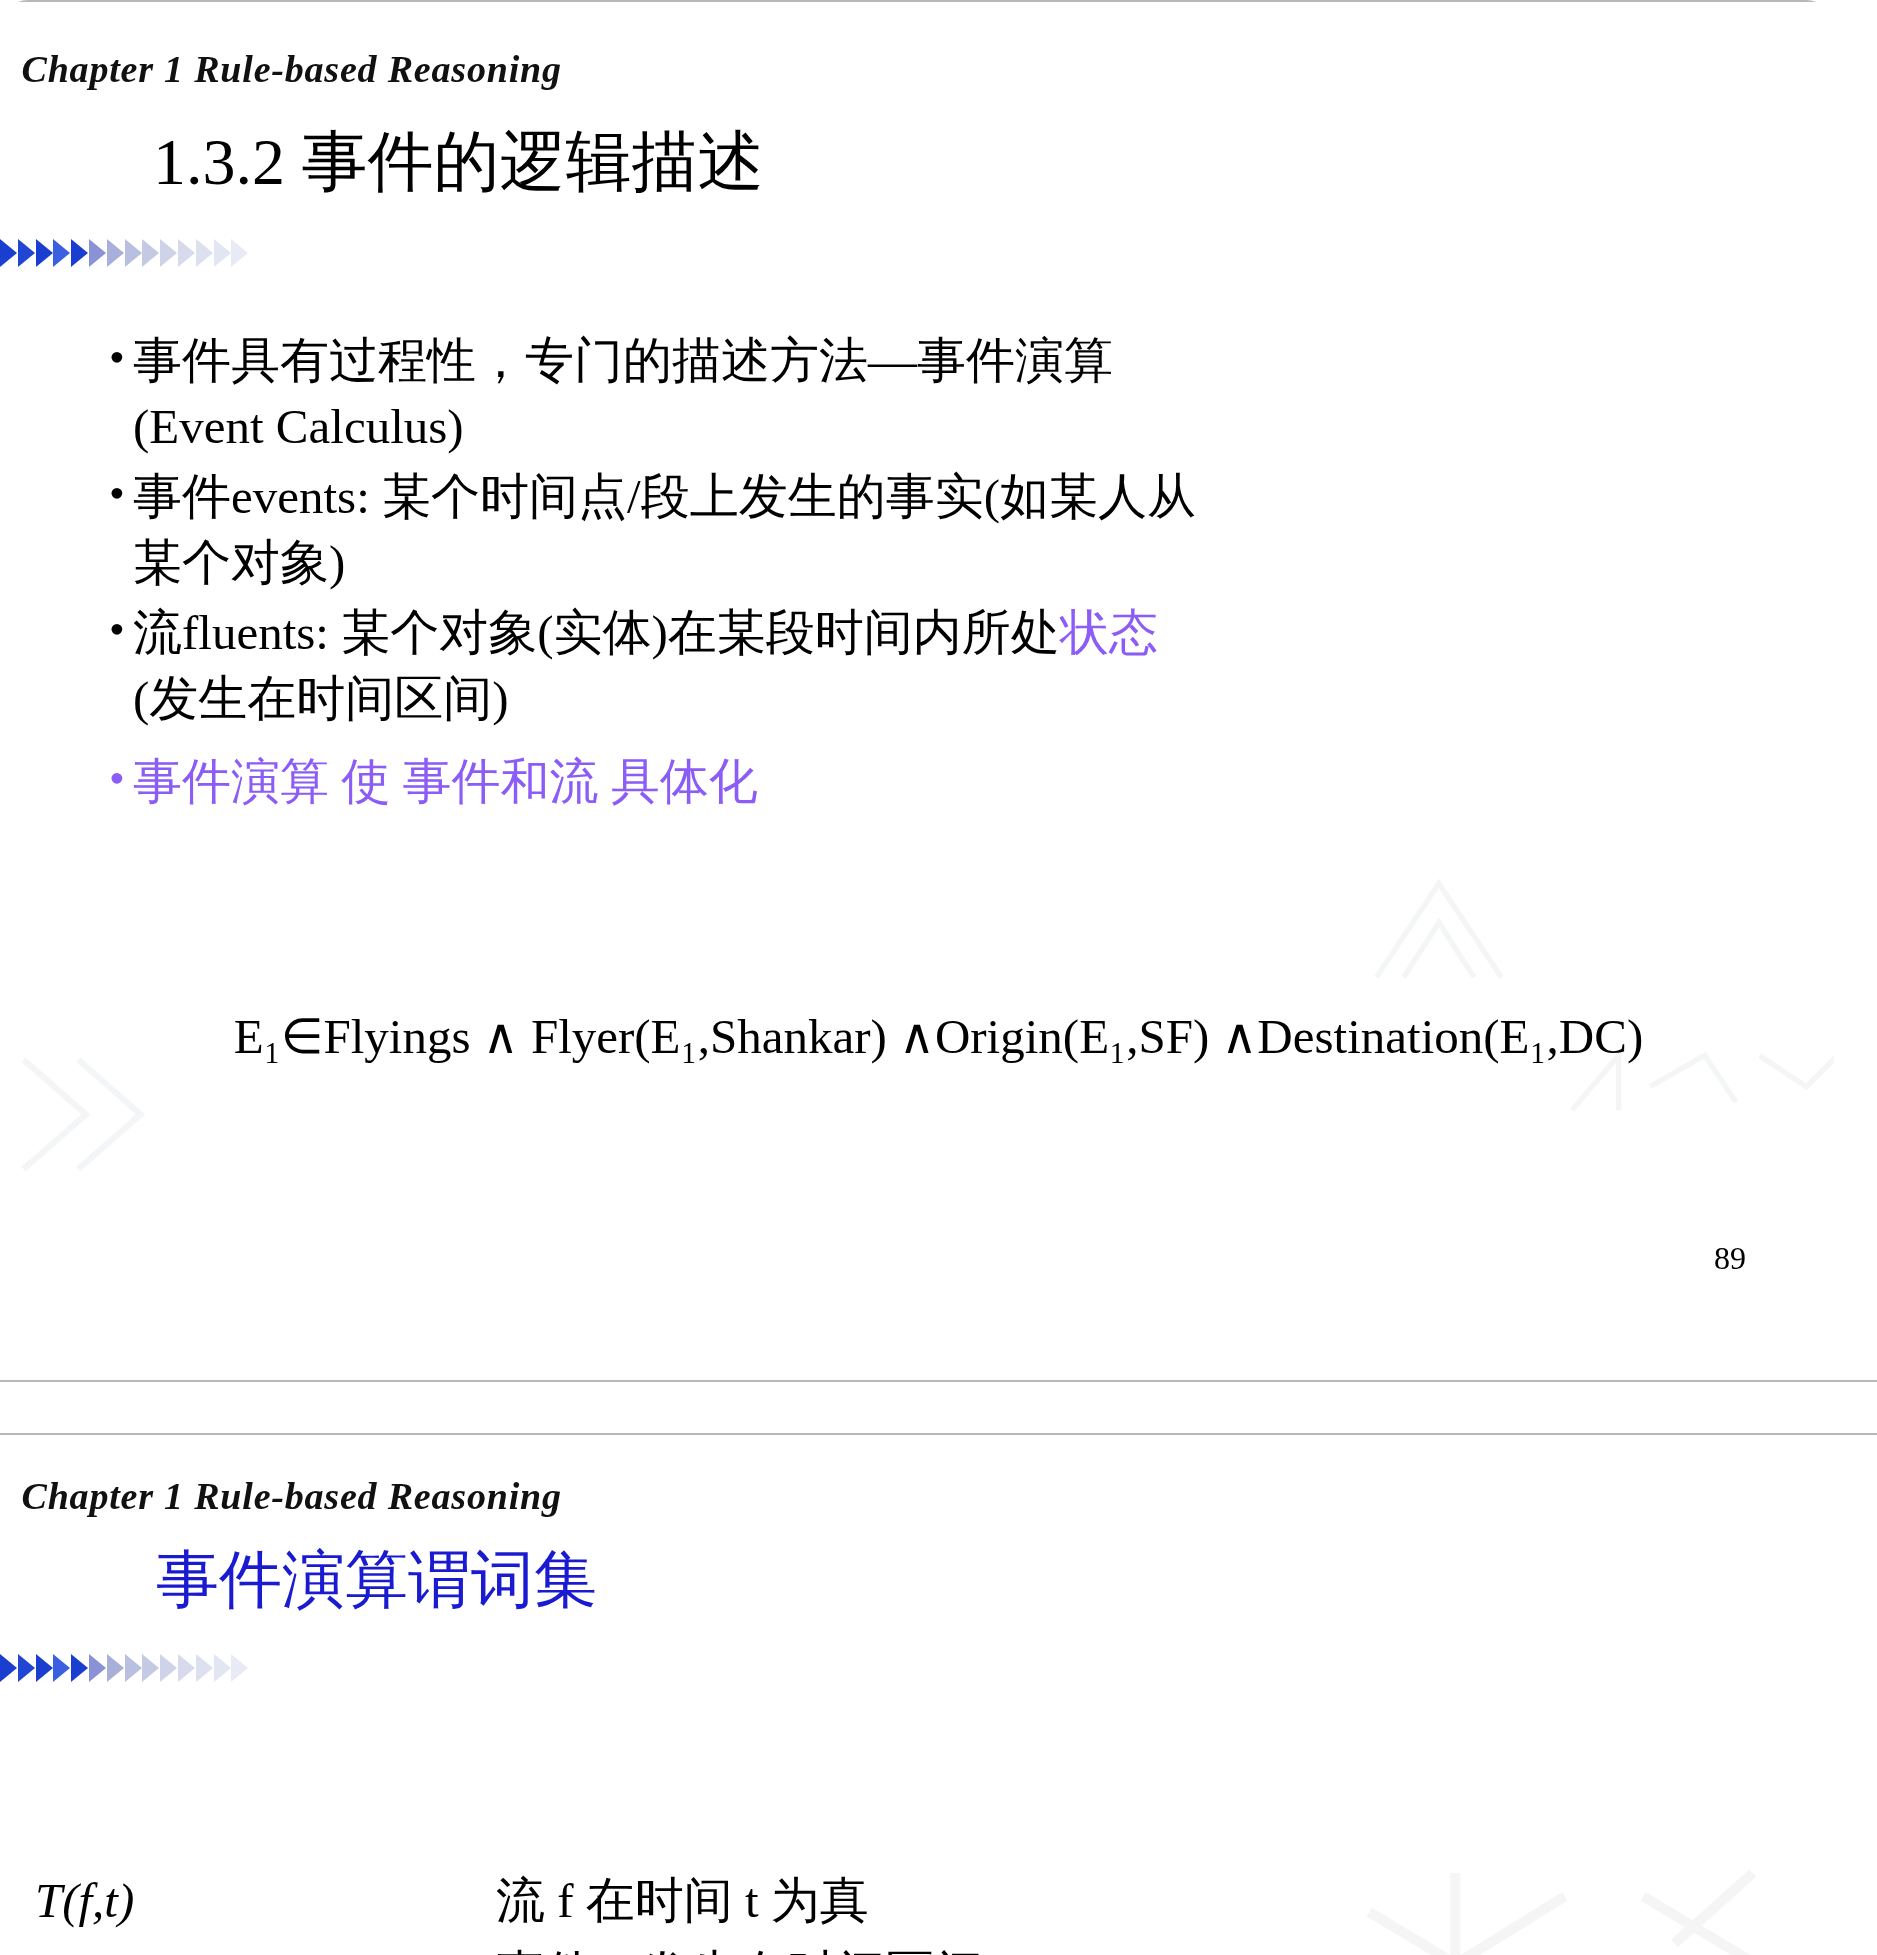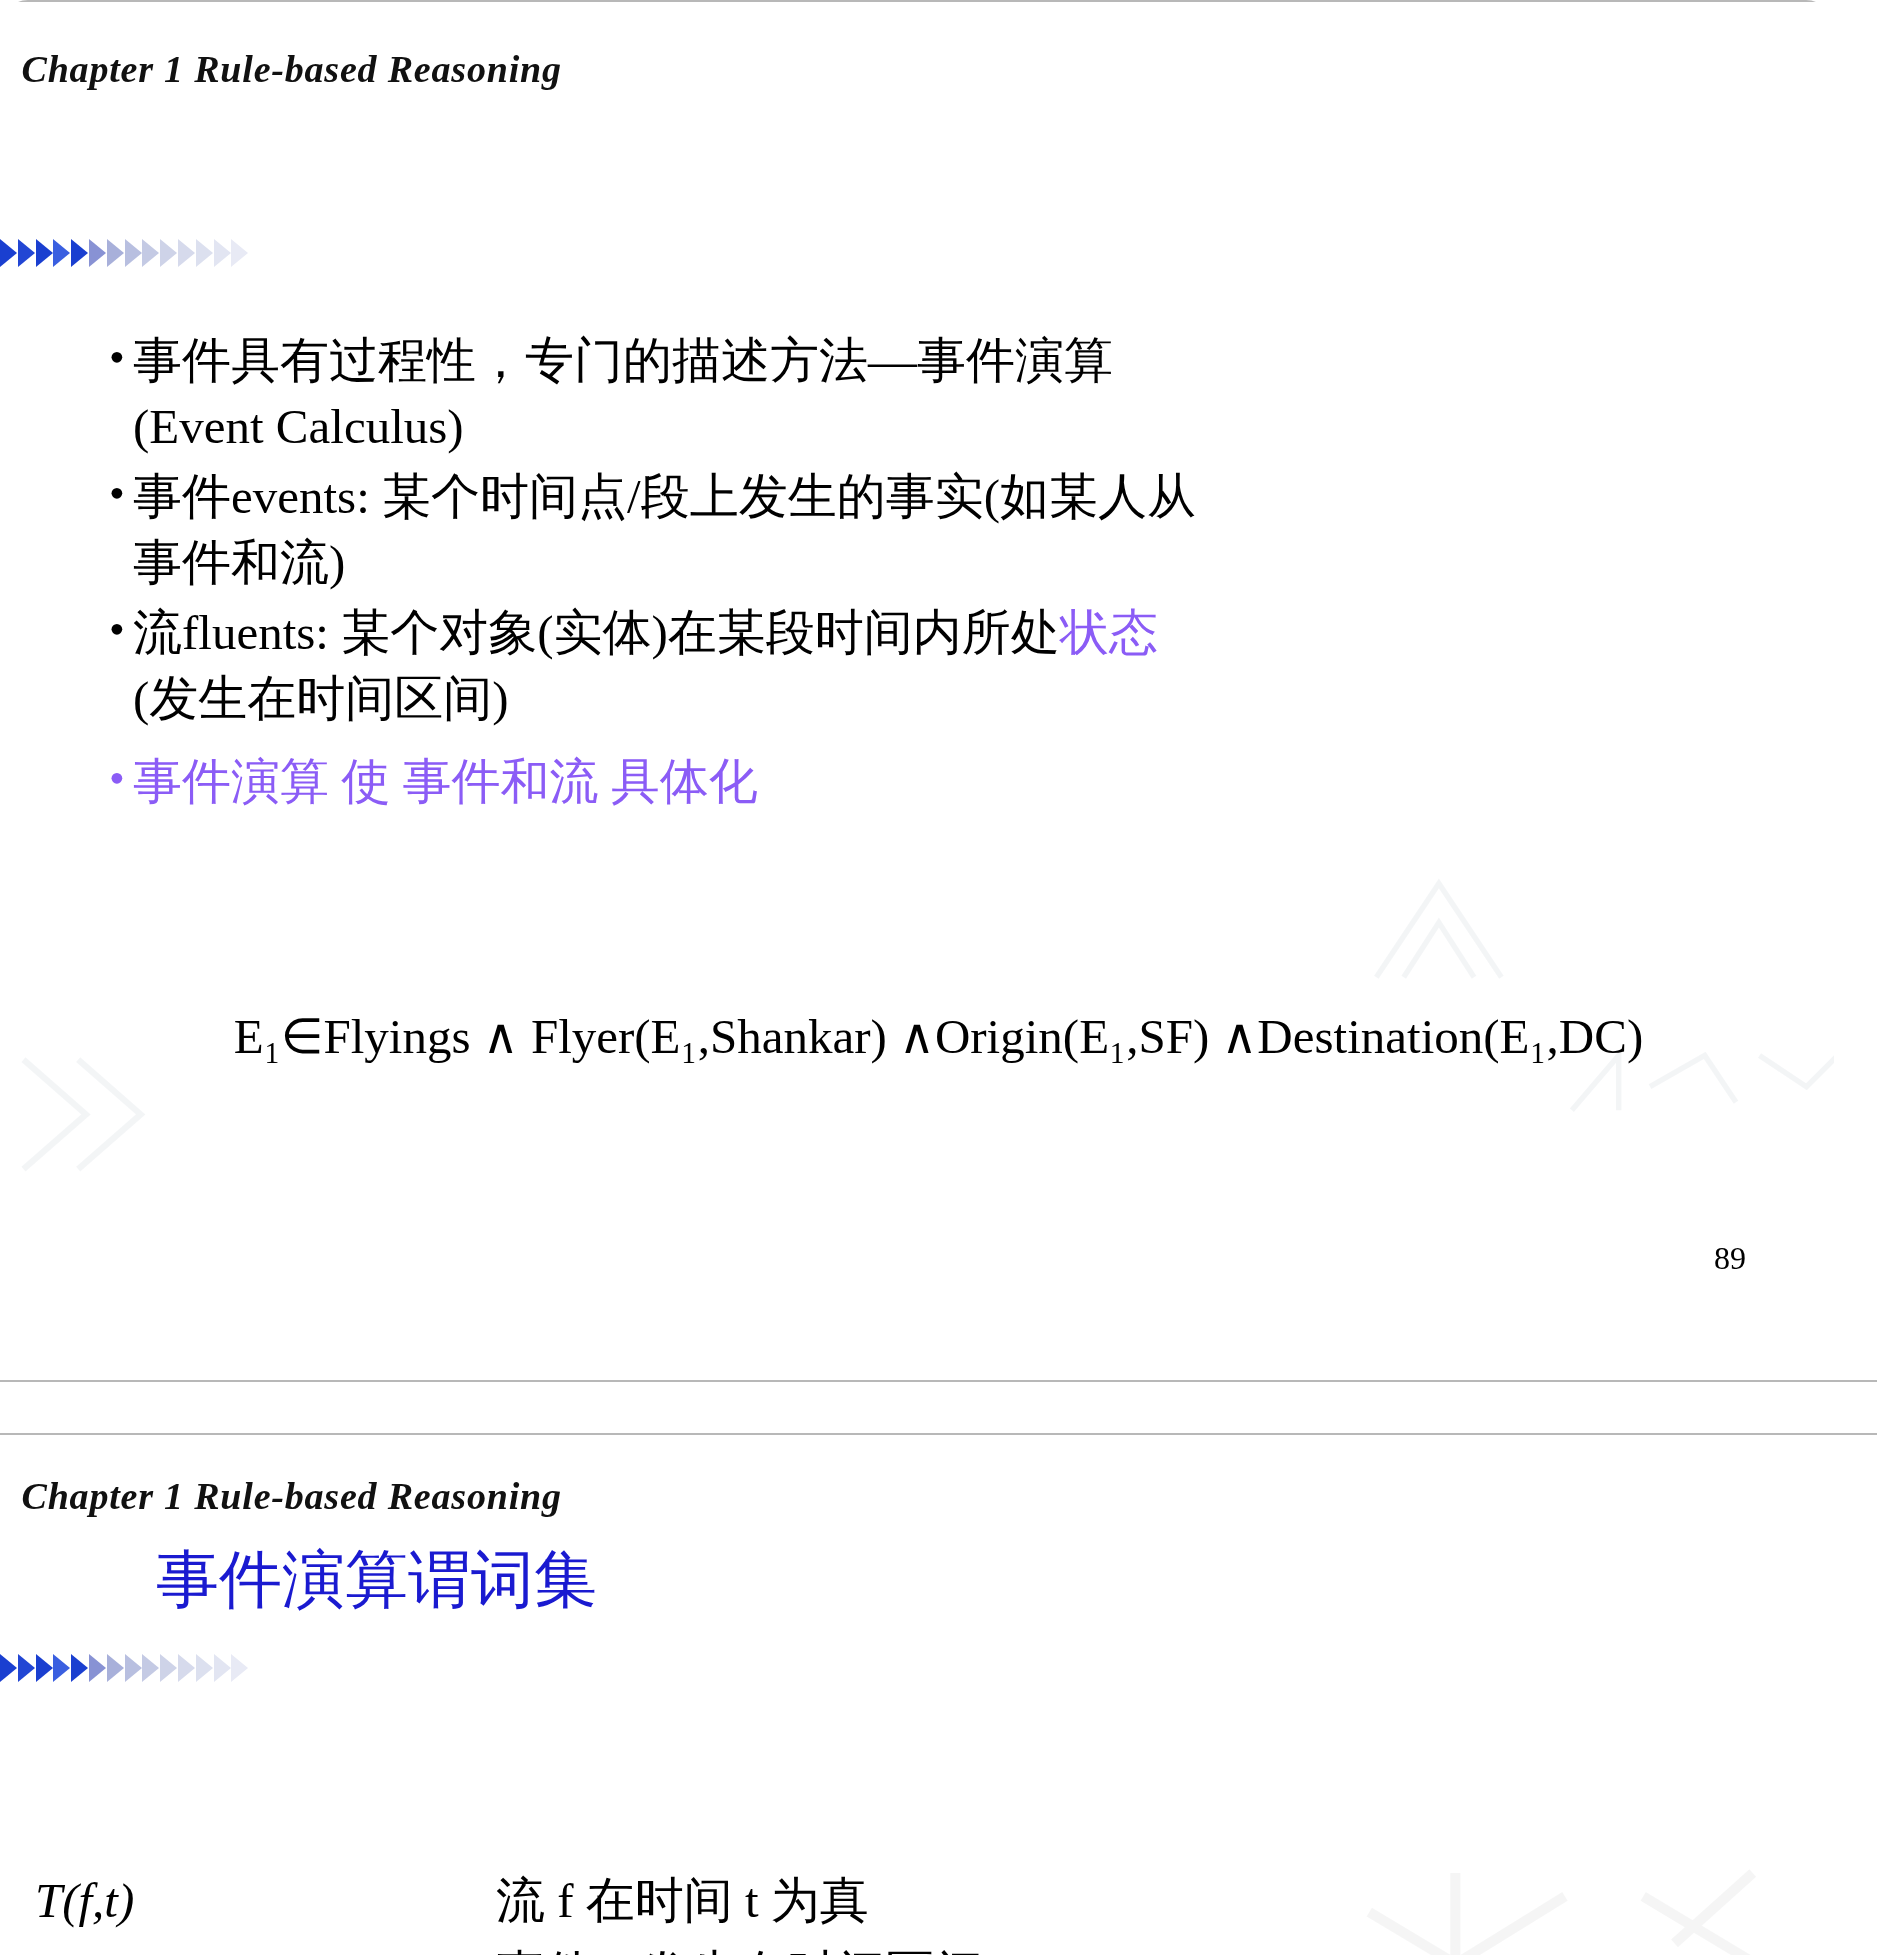--- a/index.html
+++ b/index.html
@@ -178,20 +178,21 @@
 </head>
 <body>
 
 <div class="page">
 
   <div class="slide slide1">
     <div class="top-rule"></div>
 
     <div class="chapter-label">Chapter 1 Rule-based Reasoning</div>
 
+    <div class="slide-title">1.3.2 事件的逻辑描述</div>
 
     <div class="arrow-strip" style="top:239px;">
       <span class="arrow" style="border-left:17px solid #1a3fd0;"></span>
       <span class="arrow" style="border-left:17px solid #2246d4;"></span>
       <span class="arrow" style="border-left:17px solid #1a3fd0;"></span>
       <span class="arrow" style="border-left:17px solid #3a5fe0;"></span>
       <span class="arrow" style="border-left:17px solid #1a3fd0;"></span>
       <span class="arrow" style="border-left:17px solid #8892d4;"></span>
       <span class="arrow" style="border-left:17px solid #a8b0da;"></span>
       <span class="arrow" style="border-left:17px solid #b8bfe0;"></span>
@@ -210,21 +211,21 @@
         <div class="bullet-text">
           <div>事件具有过程性，专门的描述方法—事件演算</div>
           <div>(Event Calculus)</div>
         </div>
       </div>
 
       <div class="bullet-row">
         <div class="bullet-dot">•</div>
         <div class="bullet-text">
           <div>事件events: 某个时间点/段上发生的事实(如某人从</div>
-          <div>事件和流)</div>
+          <div>某个对象)</div>
         </div>
       </div>
 
       <div class="bullet-row">
         <div class="bullet-dot">•</div>
         <div class="bullet-text">
           <div>
             <span>流fluents: 某个对象(实体)在某段时间内所处</span><span class="red">状态</span>
           </div>
           <div>(发生在时间区间)</div>

